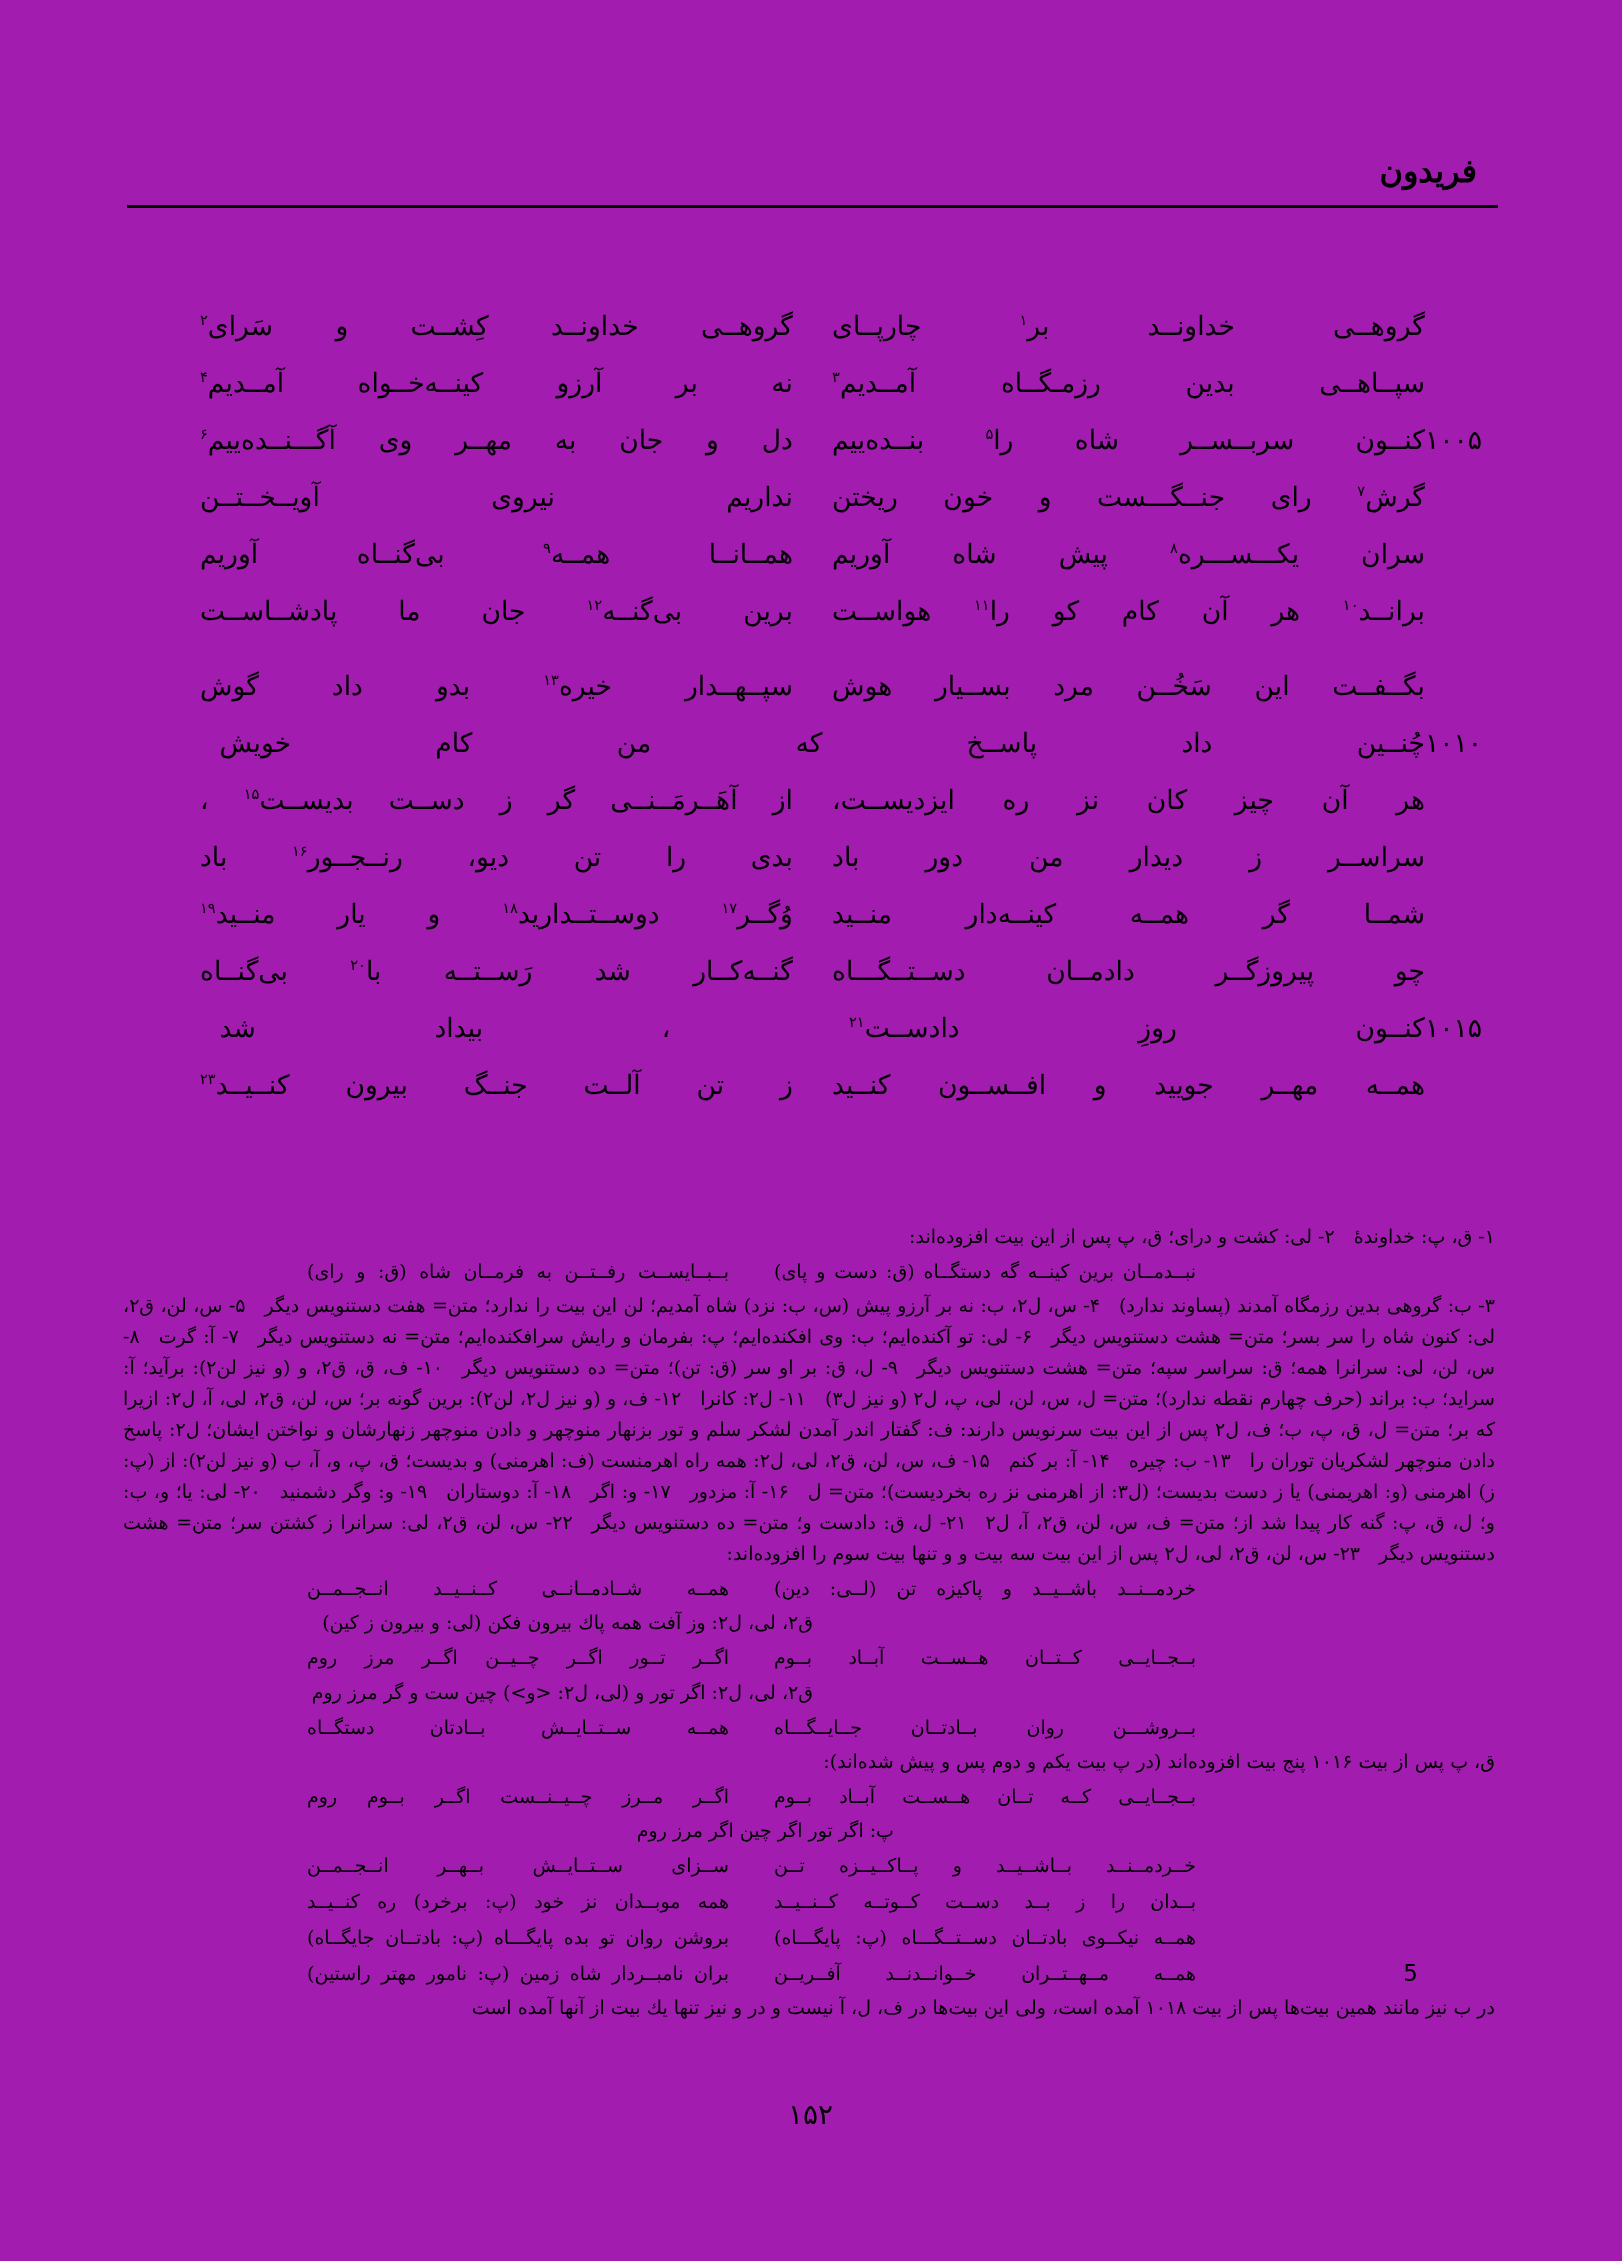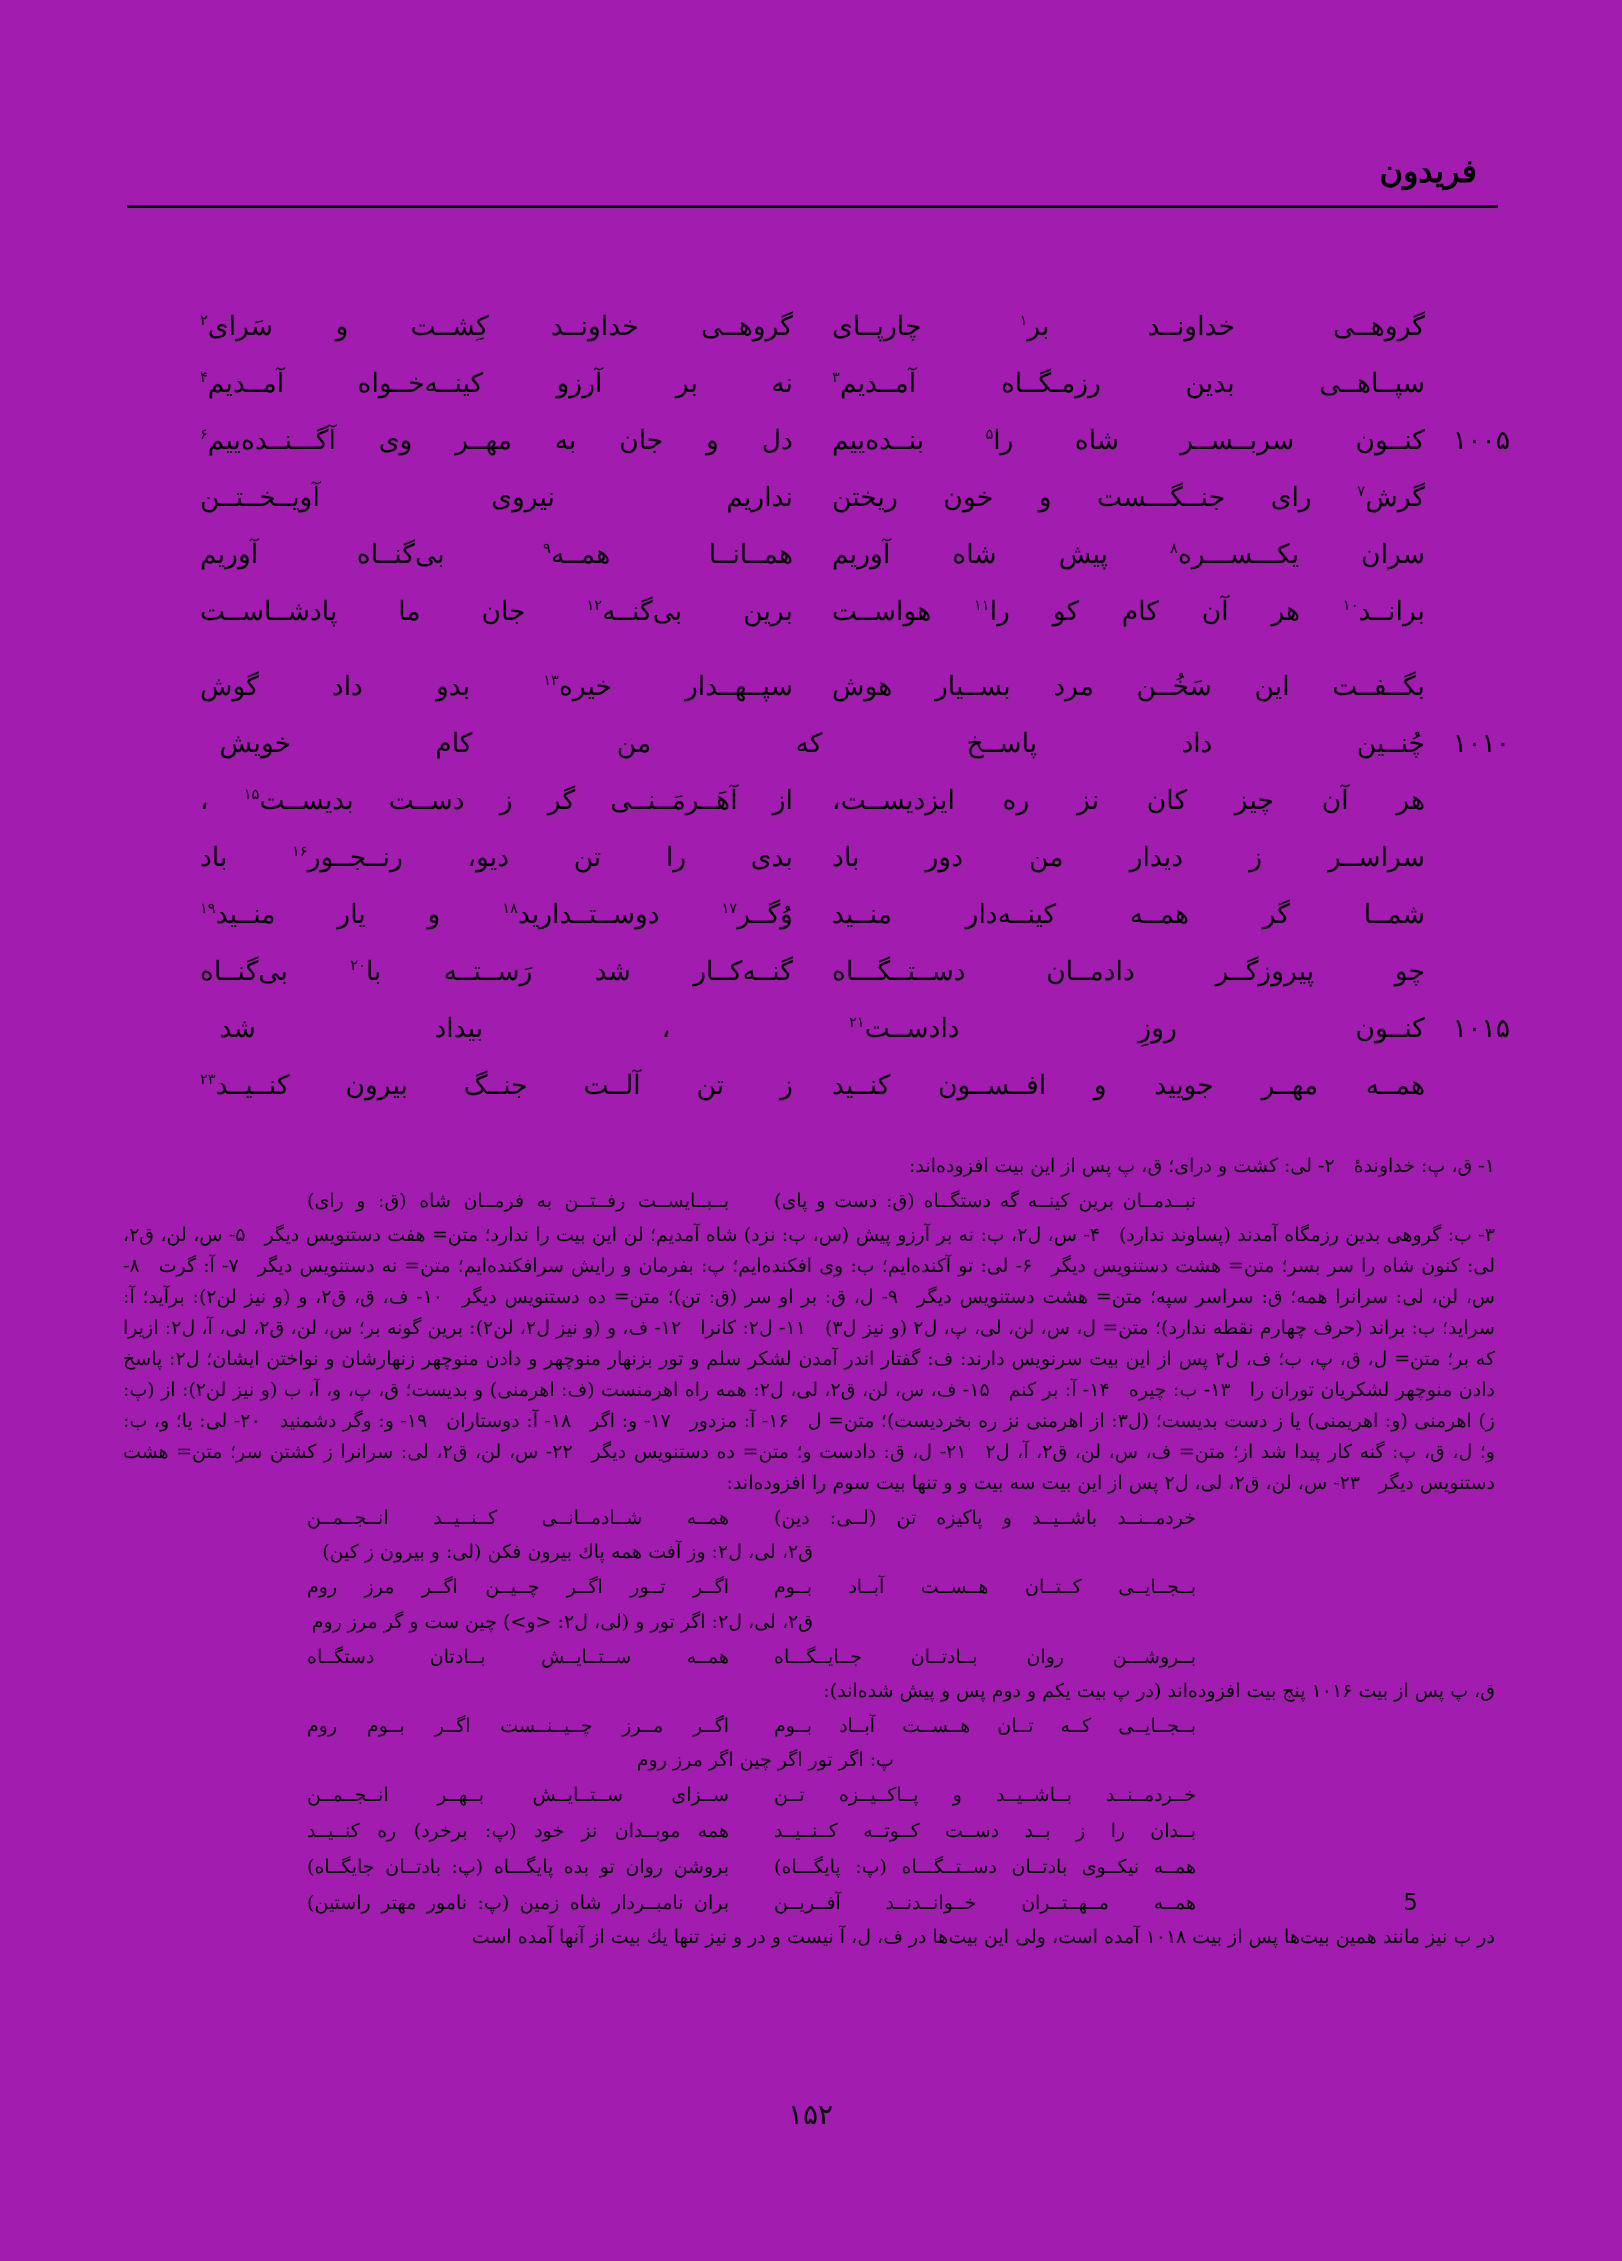--- a/index.html
+++ b/index.html
@@ -42,21 +42,21 @@
     display: flex;
     flex-direction: row;
     align-items: center;
     height: 57px;
     column-gap: 0;
   }
   .vnum {
     width: 85px;
     flex: 0 0 85px;
     font-size: 26.6px;
-    text-align: right;
+    text-align: left;
   }
   .hemi {
     flex: 1 1 0;
     font-size: 26.6px;
     line-height: 1.35;
     text-align: justify;
     text-align-last: justify;
     -moz-text-align-last: justify;
     white-space: normal;
   }
@@ -64,21 +64,21 @@
   .hemi.second { margin-right: 19.6px; }
   sup {
     font-size: 0.55em;
     line-height: 0;
     vertical-align: super;
   }
   .stanza-gap { height: 18px; }
   
   .footnotes {
     position: absolute;
-    top: 1150px;
+    top: 1221px;
     right: 127px;
     left: 124px;
     font-size: 19px;
     line-height: 31px;
   }
   .fn-p {
     margin: 0;
     text-align: justify;
   }
   .fn-couplet {

